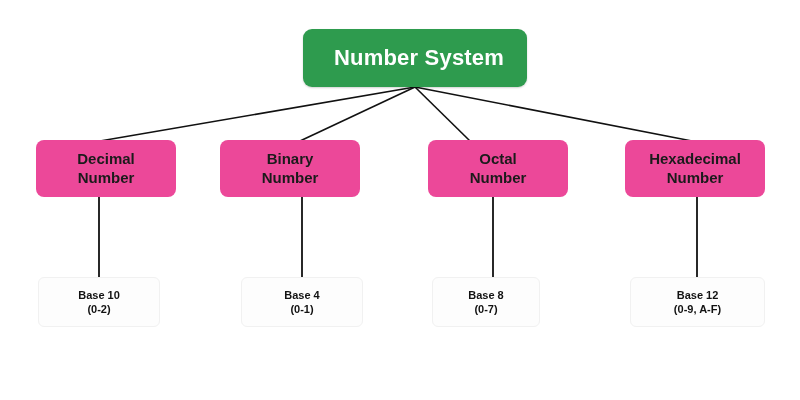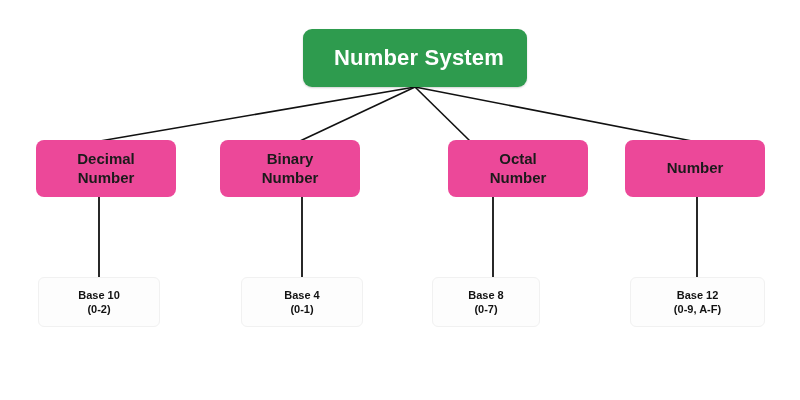--- a/index.html
+++ b/index.html
@@ -62,21 +62,21 @@
     border-radius: 8px;
   }
   .level2 .node-label {
     color: #1b1b1b;
     font-size: 15px;
     font-weight: bold;
     line-height: 1.25;
   }
   #node-decimal      { left: 36px;  width: 140px; }
   #node-binary       { left: 220px; width: 140px; }
-  #node-octal        { left: 448px; width: 140px; }
+  #node-octal        { left: 428px; width: 140px; }
   #node-hexadecimal  { left: 625px; width: 140px; }
 
   
   .level3 {
     top: 277px;
     height: 50px;
     background: #fdfdfd;
     border: 1px solid #f1f1f1;
     border-radius: 6px;
   }
@@ -126,20 +126,21 @@
     <span class="node-label">Binary</span>
     <span class="node-label node-label-sub">Number</span>
   </div>
 
   <div class="node level2" id="node-octal">
     <span class="node-label">Octal</span>
     <span class="node-label node-label-sub">Number</span>
   </div>
 
   <div class="node level2" id="node-hexadecimal">
+    <span class="node-label">Hexadecimal</span>
     <span class="node-label node-label-sub">Number</span>
   </div>
 
   <div class="node level3" id="node-base10">
     <span class="node-label">Base 10</span>
     <span class="node-label node-label-sub">(0-2)</span>
   </div>
 
   <div class="node level3" id="node-base2">
     <span class="node-label">Base 4</span>

